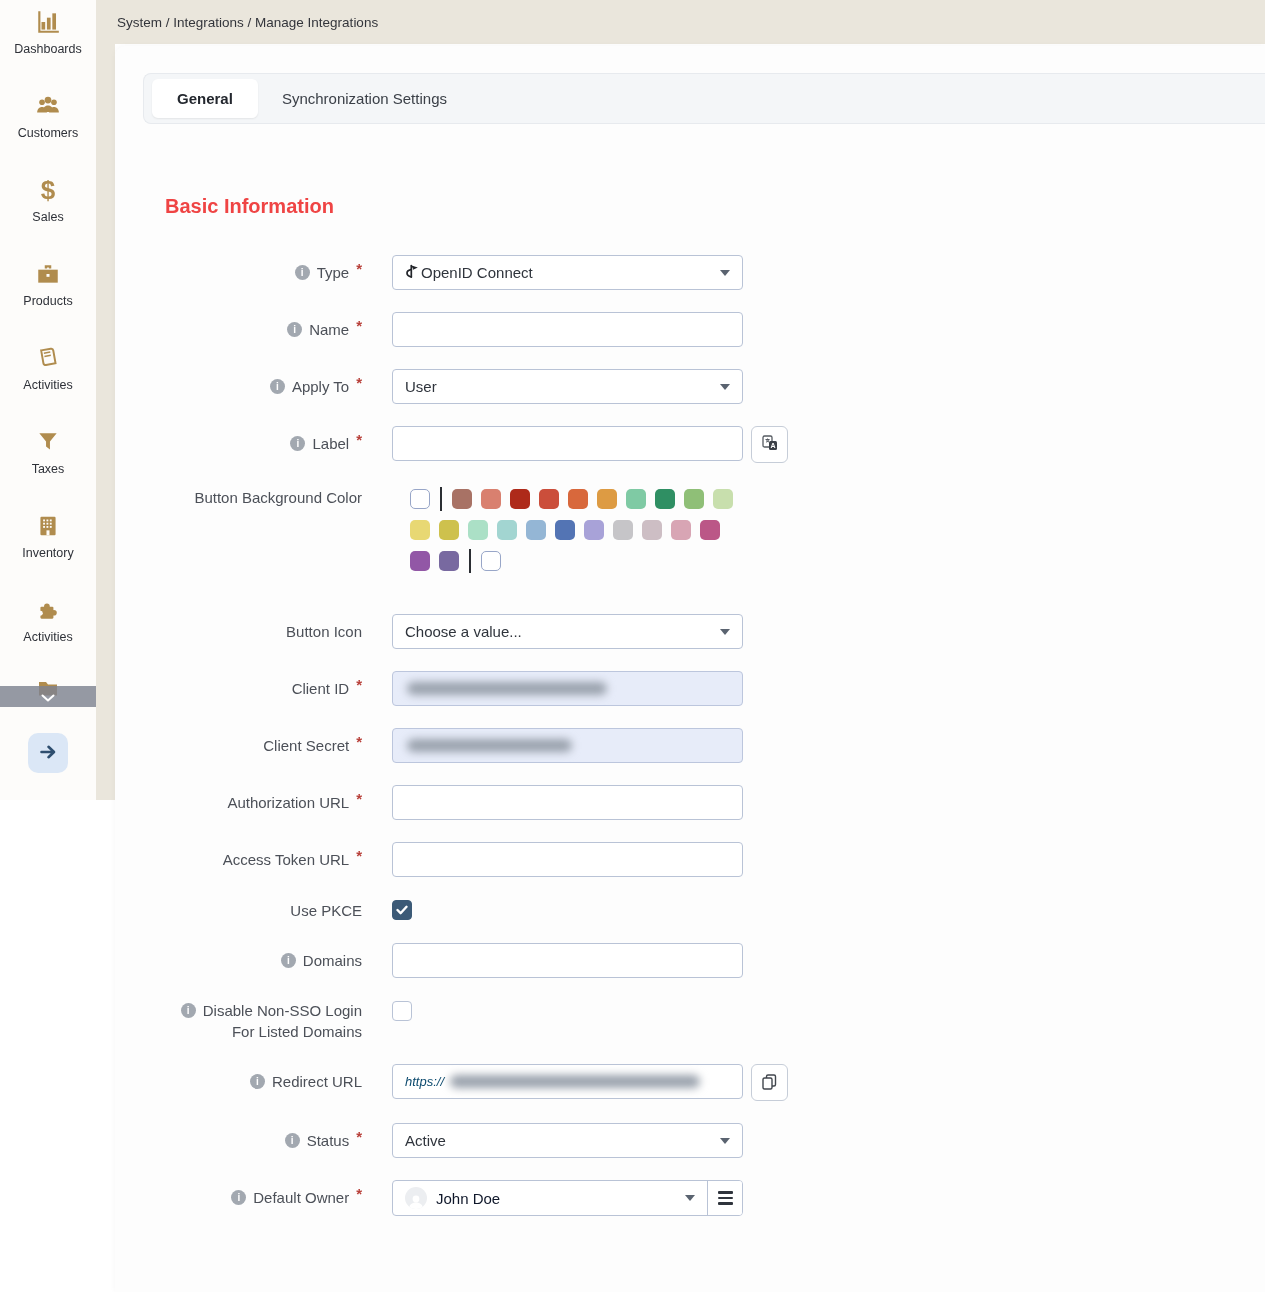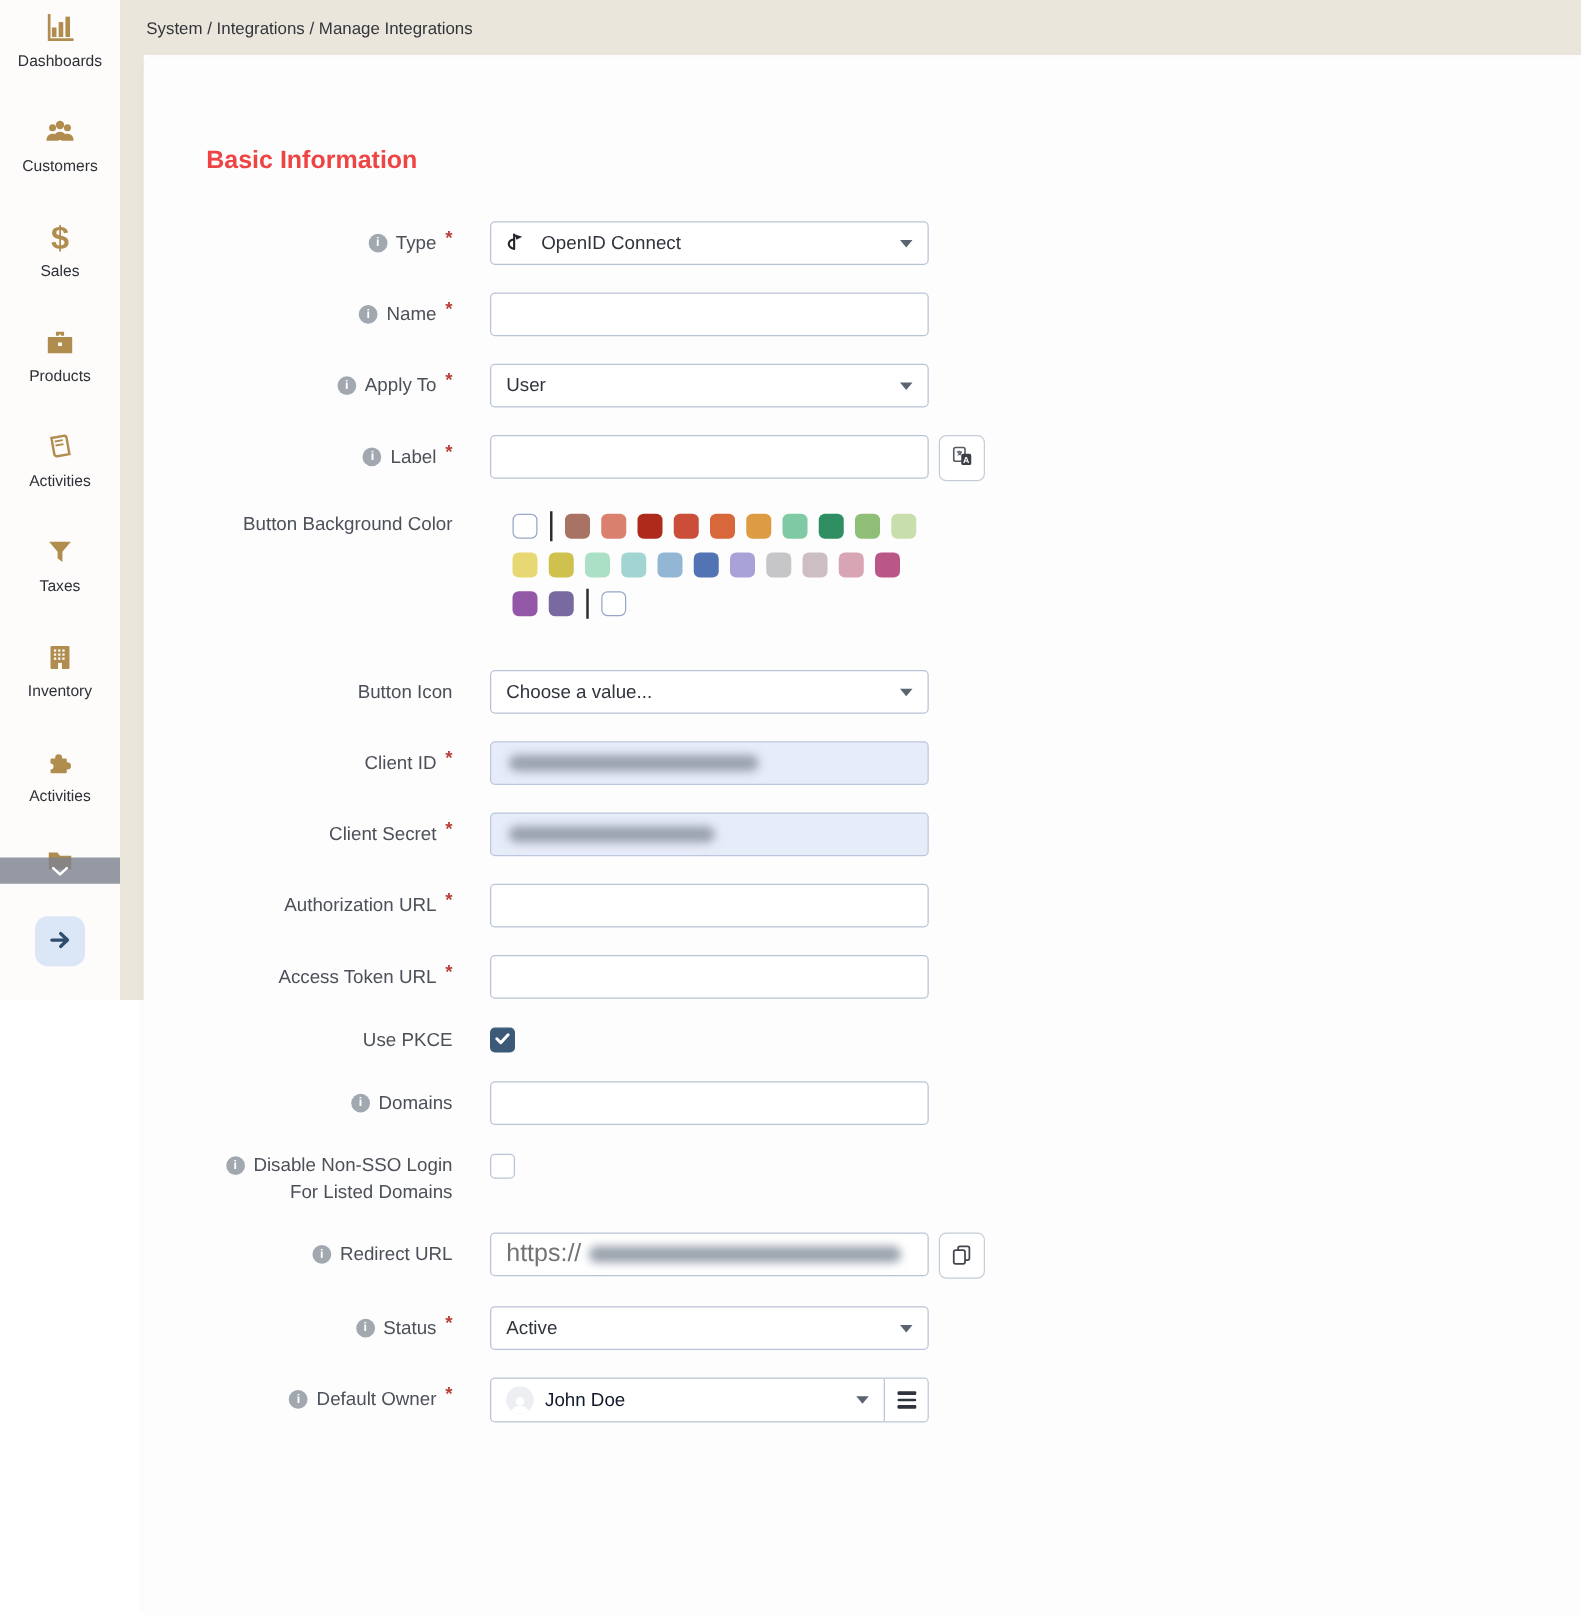--- a/index.html
+++ b/index.html
@@ -45,21 +45,21 @@
   .row-label.two-line .line { display:block; }
   .row-label.two-line .first { display:flex; justify-content:flex-end; align-items:center; gap:7px; }
   .row-field { margin-left:30px; display:flex; align-items:flex-start; gap:8px; }
   .req { color:#b8403a; font-size:15px; font-weight:700; position:relative; top:-4px; }
   .info-ic { width:15px; height:15px; border-radius:50%; background:#a2a8b0; color:#ffffff; flex:0 0 15px;
     font-size:10px; font-weight:700; display:inline-flex; align-items:center; justify-content:center; cursor:pointer; }
   .t-input { width:351px; height:35px; border:1px solid #b9c3d6; border-radius:4px; background:#ffffff;
     padding:0 10px; font-size:15px; color:#2f343c; font-family:"Liberation Sans",sans-serif; outline:none; }
   .select { width:351px; height:35px; border:1px solid #b9c3d6; border-radius:4px; background:#ffffff;
     display:flex; align-items:center; padding:0 12px; font-size:15px; color:#2f343c; cursor:pointer; }
-  .select .val { flex:1; display:flex; align-items:center; gap:12px; }
+  .select .val { flex:1; display:flex; align-items:center; gap:0; }
   .caret { width:0; height:0; border-left:5px solid transparent; border-right:5px solid transparent;
     border-top:6px solid #5a6370; }
   .redacted-field { width:351px; height:35px; border:1px solid #bcc6dd; border-radius:4px; background:#e7ecf9;
     display:flex; align-items:center; padding:0 10px; }
   .redact { height:13px; border-radius:7px; background:#99a1ac; filter:blur(4px); }
   .icon-btn { width:37px; height:37px; border:1px solid #c6cdd8; border-radius:6px; background:#ffffff;
     display:flex; align-items:center; justify-content:center; cursor:pointer; padding:0; }
   .checkbox { width:20px; height:20px; border:1px solid #b9c3d6; border-radius:4px; background:#ffffff;
     display:flex; align-items:center; justify-content:center; cursor:pointer; margin-top:1px; }
   .checkbox.checked { background:#3c5a77; border-color:#3c5a77; }
@@ -71,21 +71,21 @@
   .pal-sep { width:2px; height:24px; background:#2b2e33; margin:0 1px; }
   
   .owner-group { width:351px; height:36px; border:1px solid #b9c3d6; border-radius:4px; background:#ffffff;
     display:flex; align-items:stretch; overflow:hidden; }
   .owner-main { flex:1; display:flex; align-items:center; gap:9px; padding:0 12px; cursor:pointer; }
   .owner-main .nm { flex:1; font-size:15px; color:#0f172a; }
   .avatar { width:22px; height:22px; border-radius:50%; background:#eceef1; display:flex; align-items:flex-end; justify-content:center; overflow:hidden; }
   .burger { width:35px; border-left:1px solid #b9c3d6; display:flex; flex-direction:column; align-items:center;
     justify-content:center; gap:3px; cursor:pointer; background:#ffffff; }
   .burger span { display:block; width:15px; height:2.5px; background:#2f343c; border-radius:1px; }
-  .url-prefix { font-size:20px; color:#737373; margin-right:6px; }
+  .url-prefix { font-size:13px; color:#0c4a6e; margin-right:6px;font-style:italic; }
 </style>
 </head>
 <body>
 
 <div class="gap-bg"></div>
 <div class="topbar"></div>
 <div class="breadcrumb">System / Integrations / Manage Integrations</div>
 
 <nav class="sidebar">
 
@@ -214,20 +214,24 @@
   <span>
     <svg width="20" height="20" viewBox="0 0 20 20">
         <path d="M3.5 10 H15 M10.5 4.8 L16 10 L10.5 15.2" fill="none" stroke="#2e4e6f" stroke-width="2.6" stroke-linecap="round" stroke-linejoin="round"></path>
       </svg>
   </span>
 </button>
 
 <main class="card">
 
 
+  <div class="tabstrip">
+    <div class="tab active">General</div>
+    <div class="tab inactive">Synchronization Settings</div>
+  </div>
 
   <h2 class="section-title">Basic Information</h2>
 
   <div class="form">
 
     <div class="row">
       <div class="row-label">
         <span class="info-ic">i</span>
         <span>Type</span>
         <span class="req">*</span>

